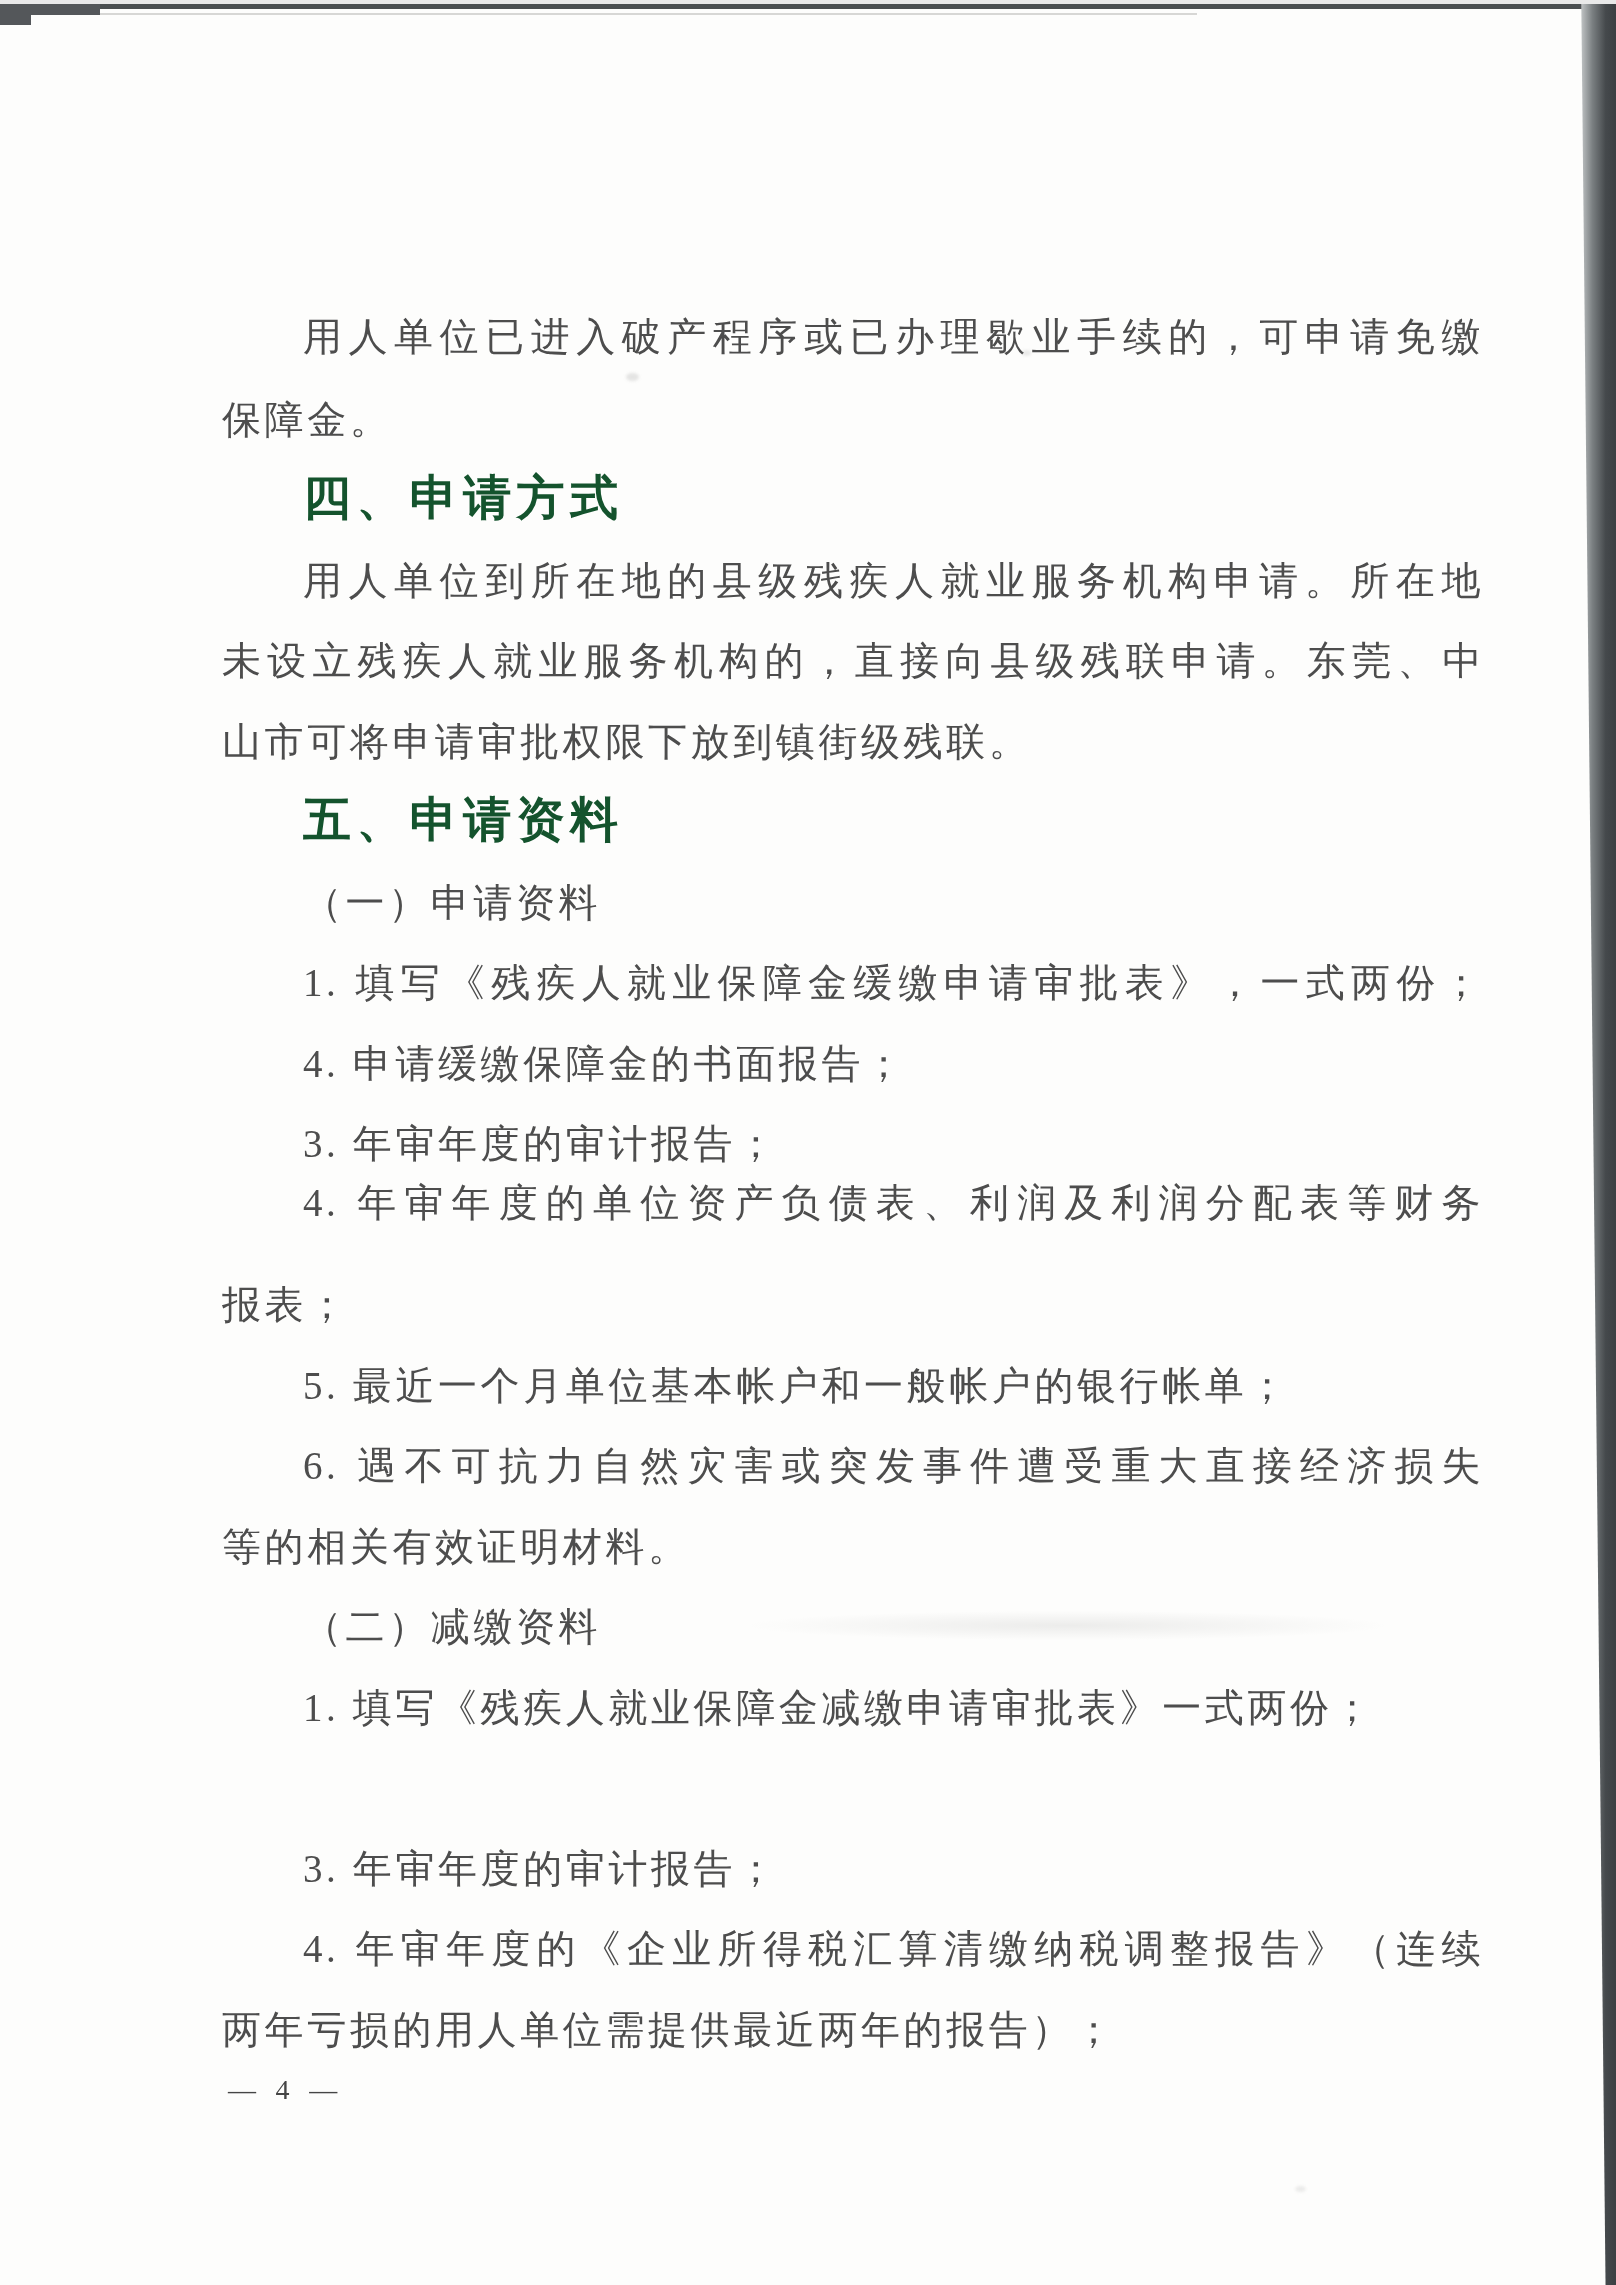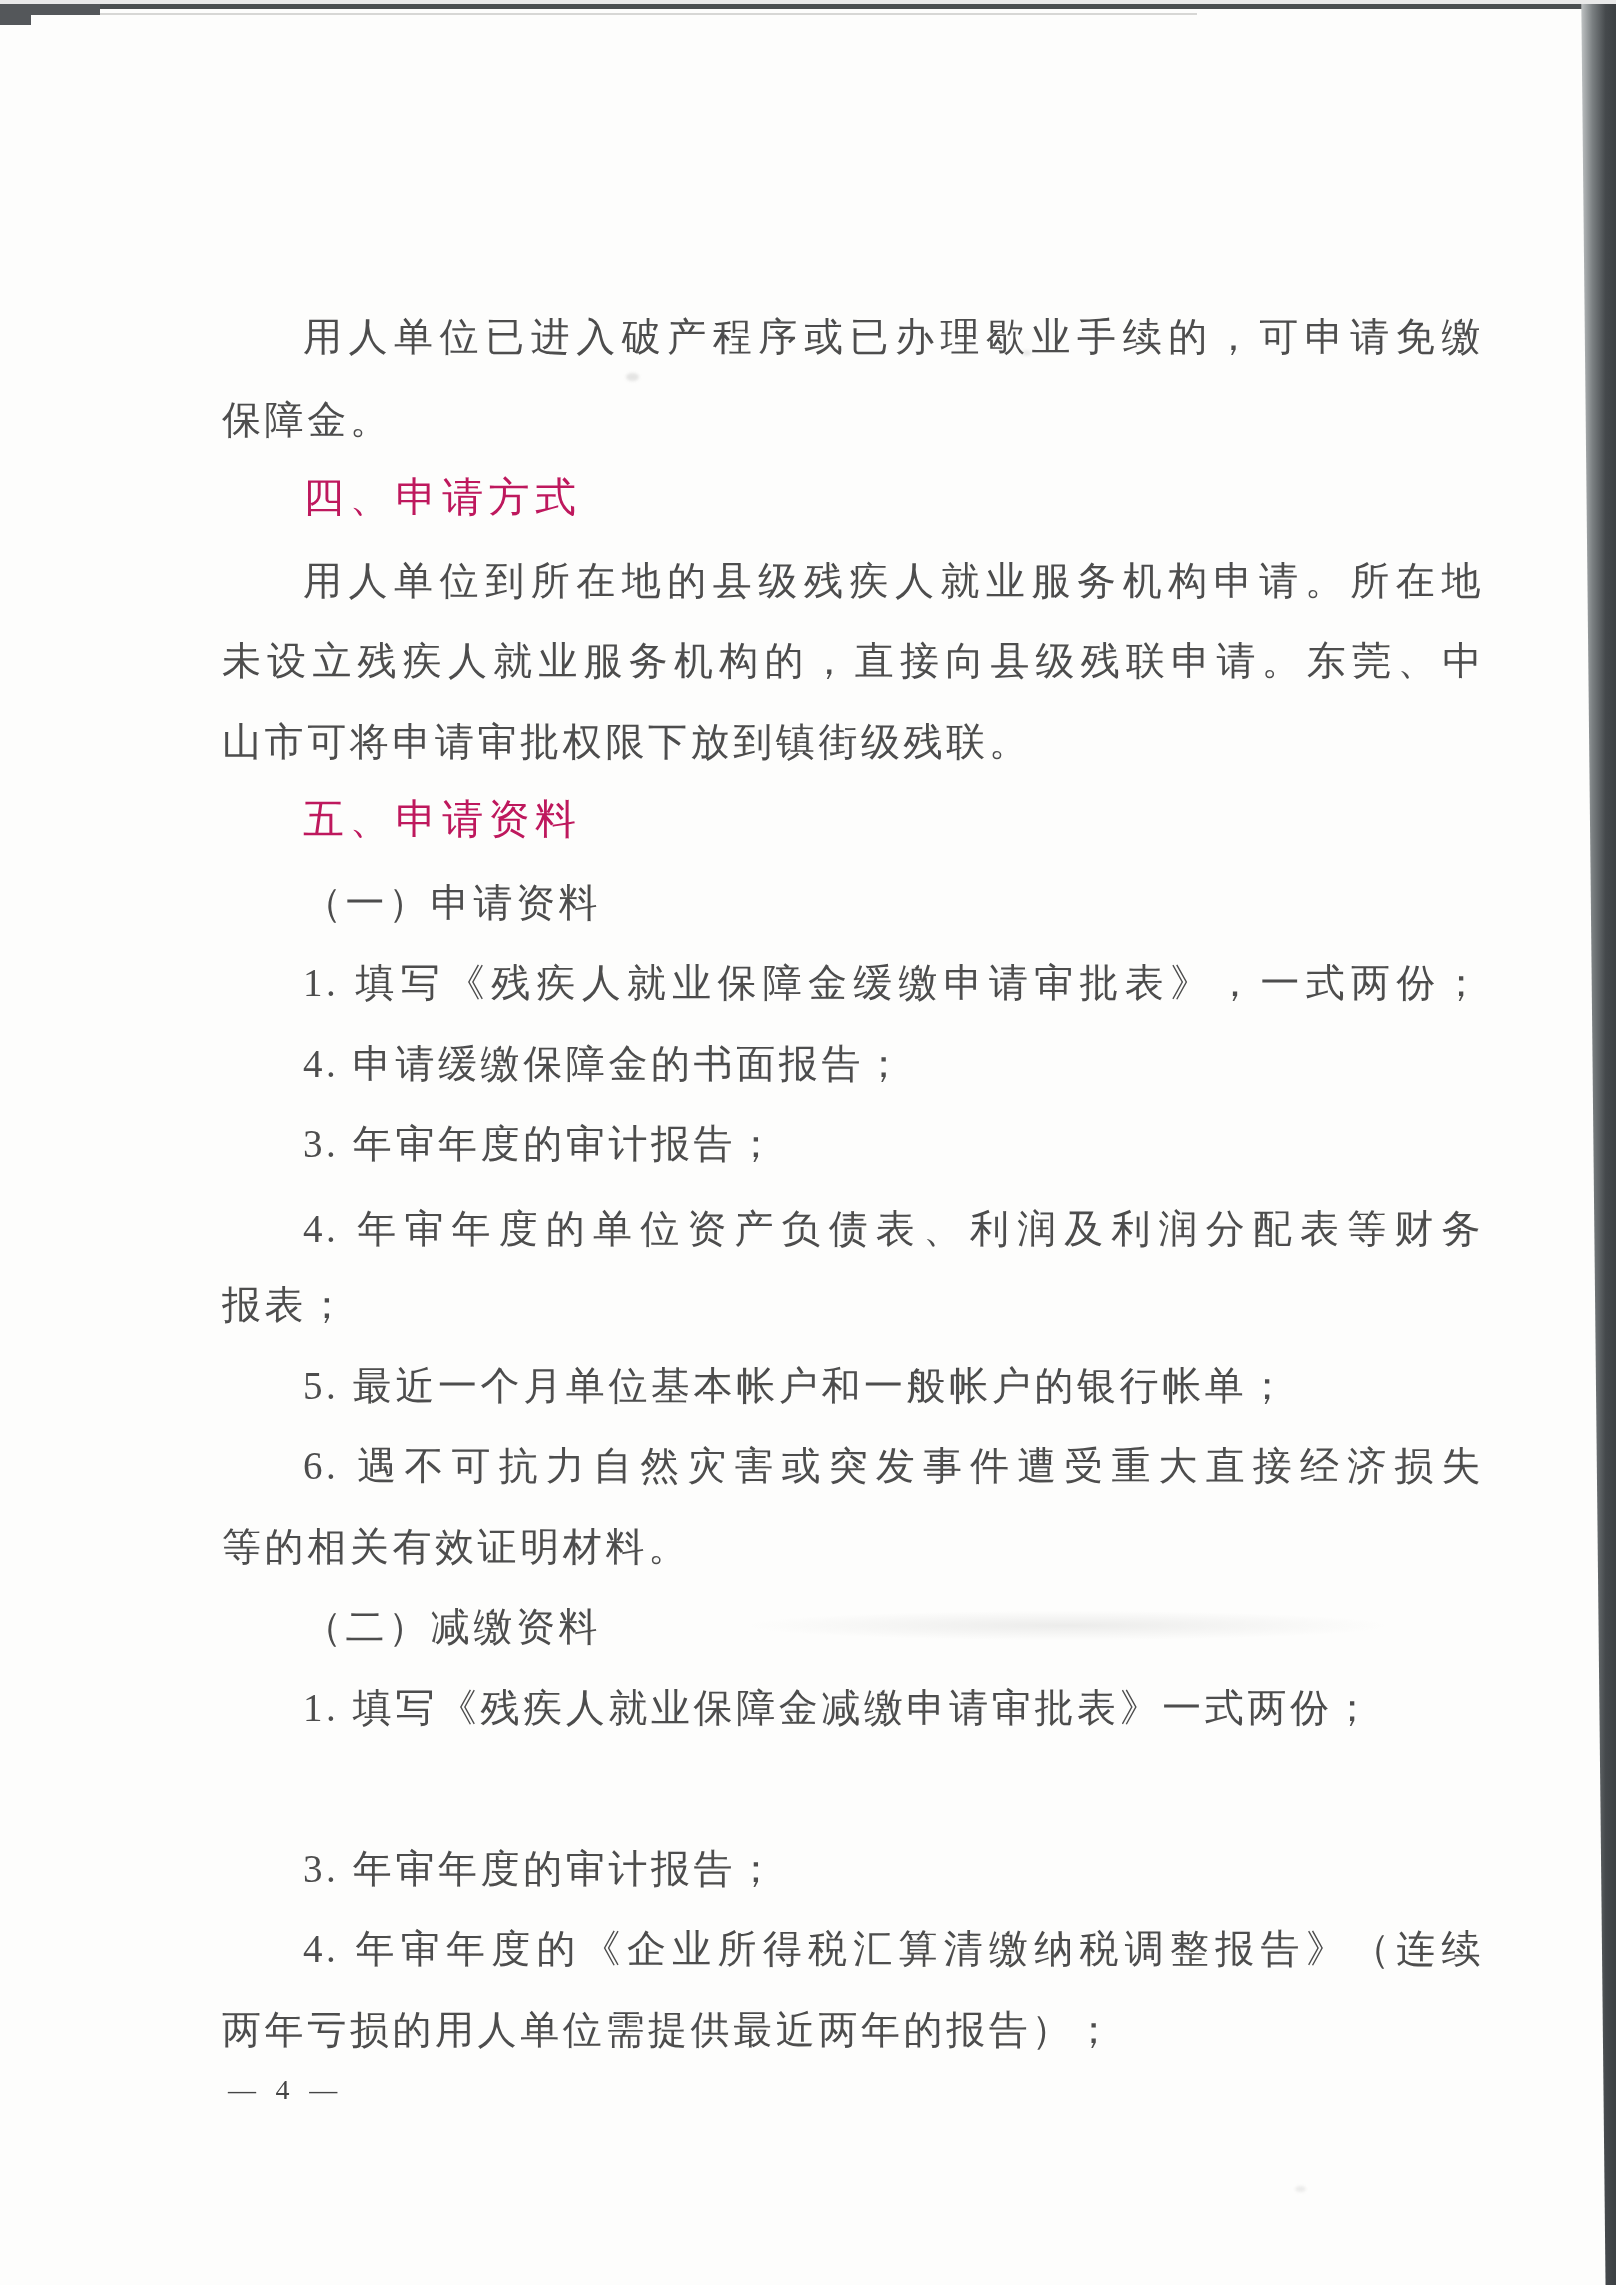--- a/index.html
+++ b/index.html
@@ -15,21 +15,21 @@
   .ln {
     position:absolute;
     left:222px; width:1263px;
     font-size:39px; line-height:45px;
     color:#4d4d4d;
     letter-spacing:3.6px;
     white-space:nowrap;
   }
   .ind { padding-left:81px; width:1181px; }
   .jst { white-space:normal; text-align:justify; text-align-last:justify; text-justify:inter-character; }
-  .hd  { font-weight:normal; color:#be185d; font-size:41px; letter-spacing:5.4px; }
+  .hd  { font-weight:bold; color:#14532d; font-size:48px; letter-spacing:5.4px; }
   .pgnum {
     position:absolute;
     left:228px; top:2070px;
     font-size:28px; letter-spacing:6.3px;
     color:#454545;
   }
   
   .edge-top   { position:absolute; top:0; left:0; width:100%; height:4.5px; background:#4b4f51; }
   .edge-top-faint { position:absolute; top:9px; left:0; width:74%; height:1.8px; background:#d7d7d5; }
   .corner-tl  { position:absolute; top:0; left:0; width:31px; height:21px; background:#54575a; }
@@ -69,21 +69,21 @@
   <div class="ln" style="top:393px">保障金。</div>
   <div class="ln ind hd" style="top:471px">四、申请方式</div>
   <div class="ln ind jst" style="top:554px">用人单位到所在地的县级残疾人就业服务机构申请。所在地</div>
   <div class="ln jst" style="top:634px">未设立残疾人就业服务机构的，直接向县级残联申请。东莞、中</div>
   <div class="ln" style="top:715px">山市可将申请审批权限下放到镇街级残联。</div>
   <div class="ln ind hd" style="top:793px">五、申请资料</div>
   <div class="ln ind" style="top:876px">（一）申请资料</div>
   <div class="ln ind jst" style="top:956px">1. 填写《残疾人就业保障金缓缴申请审批表》，一式两份；</div>
   <div class="ln ind" style="top:1037px">4. 申请缓缴保障金的书面报告；</div>
   <div class="ln ind" style="top:1117px">3. 年审年度的审计报告；</div>
-  <div class="ln ind jst" style="top:1202px">4. 年审年度的单位资产负债表、利润及利润分配表等财务</div>
+  <div class="ln ind jst" style="top:1176px">4. 年审年度的单位资产负债表、利润及利润分配表等财务</div>
   <div class="ln" style="top:1278px">报表；</div>
   <div class="ln ind" style="top:1359px">5. 最近一个月单位基本帐户和一般帐户的银行帐单；</div>
   <div class="ln ind jst" style="top:1439px">6. 遇不可抗力自然灾害或突发事件遭受重大直接经济损失</div>
   <div class="ln" style="top:1520px">等的相关有效证明材料。</div>
   <div class="ln ind" style="top:1600px">（二）减缴资料</div>
   <div class="ln ind" style="top:1681px">1. 填写《残疾人就业保障金减缴申请审批表》一式两份；</div>
   <div class="ln ind" style="top:1842px">3. 年审年度的审计报告；</div>
   <div class="ln ind jst" style="top:1922px">4. 年审年度的《企业所得税汇算清缴纳税调整报告》（连续</div>
   <div class="ln" style="top:2003px">两年亏损的用人单位需提供最近两年的报告）；</div>
 

